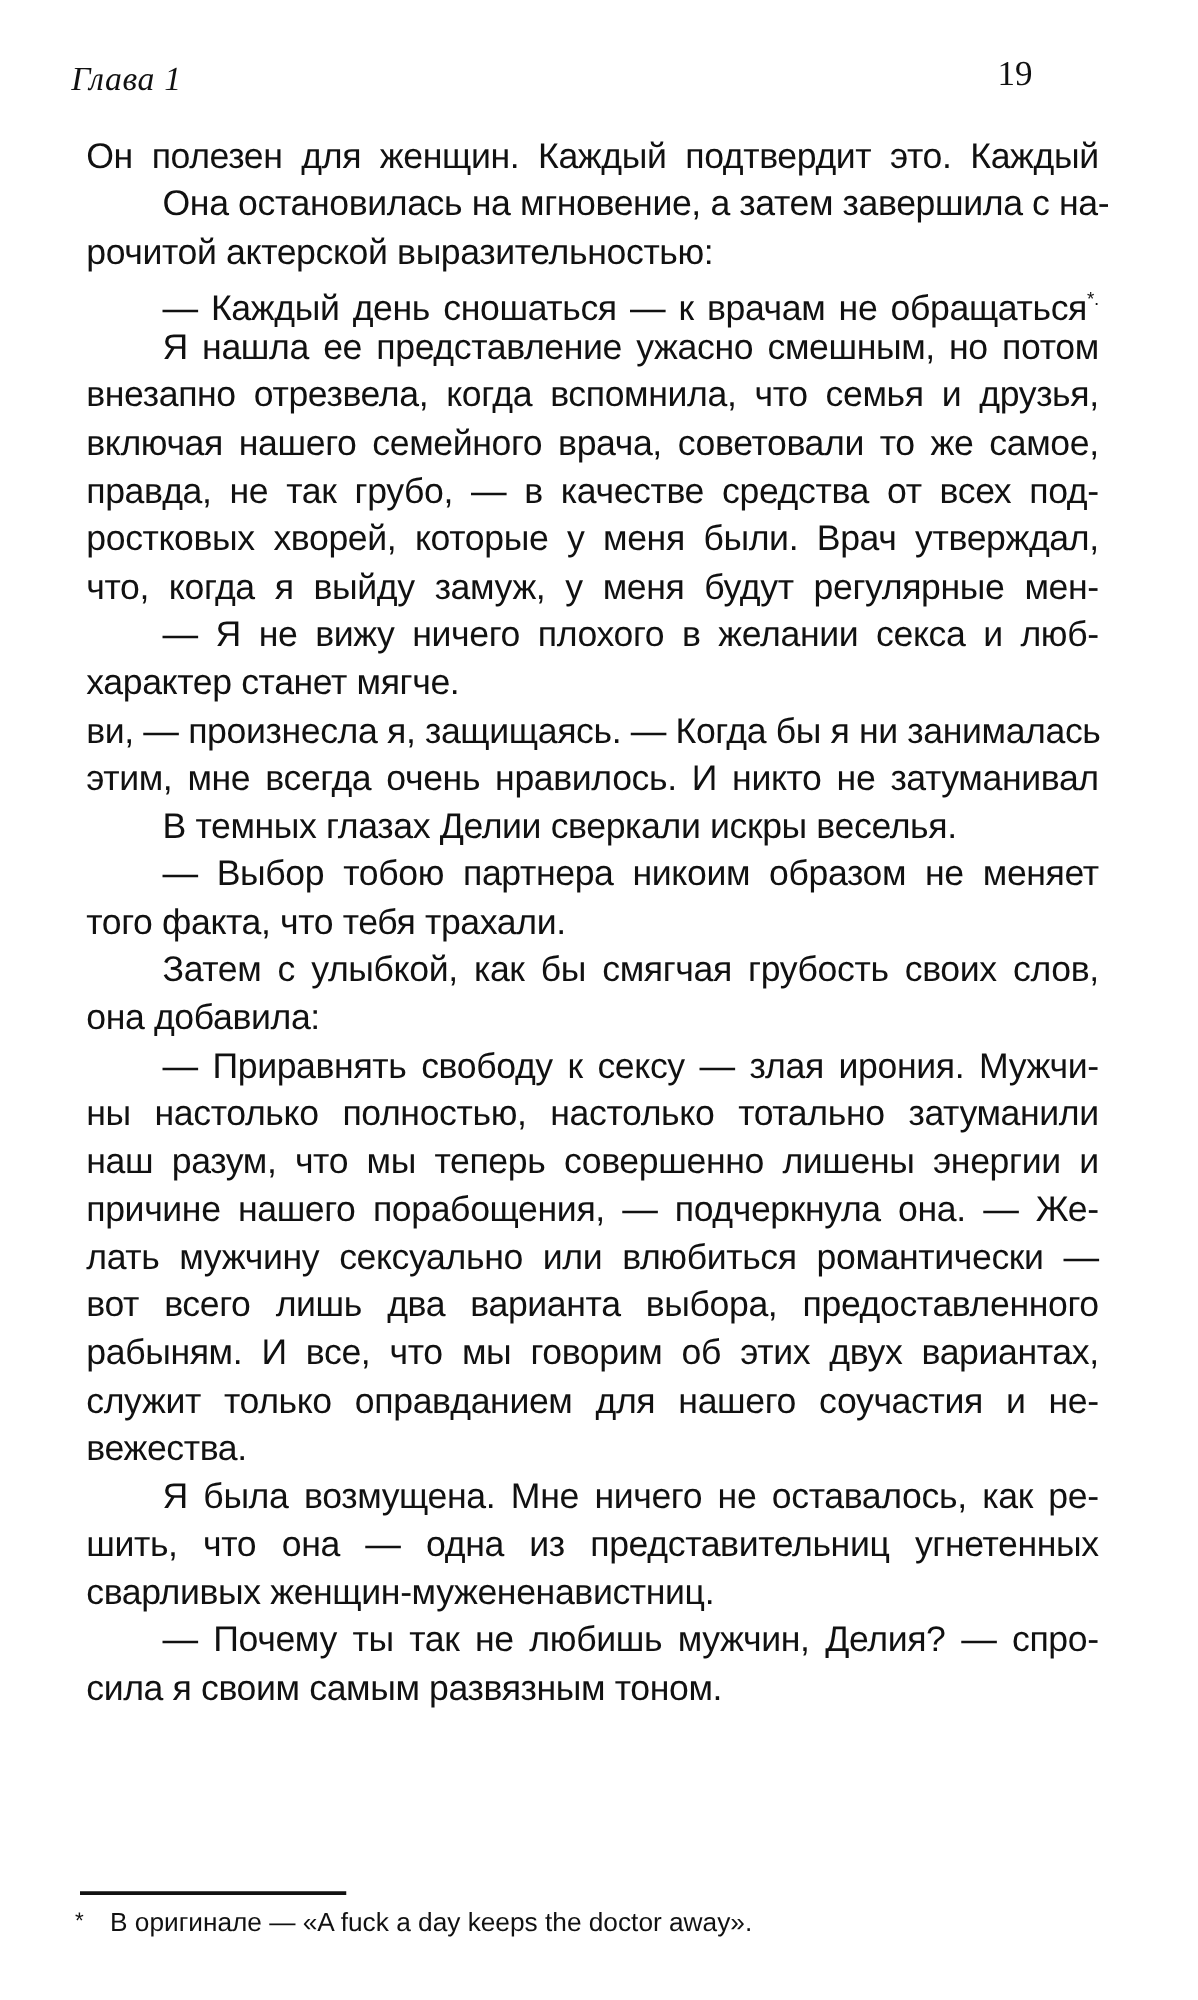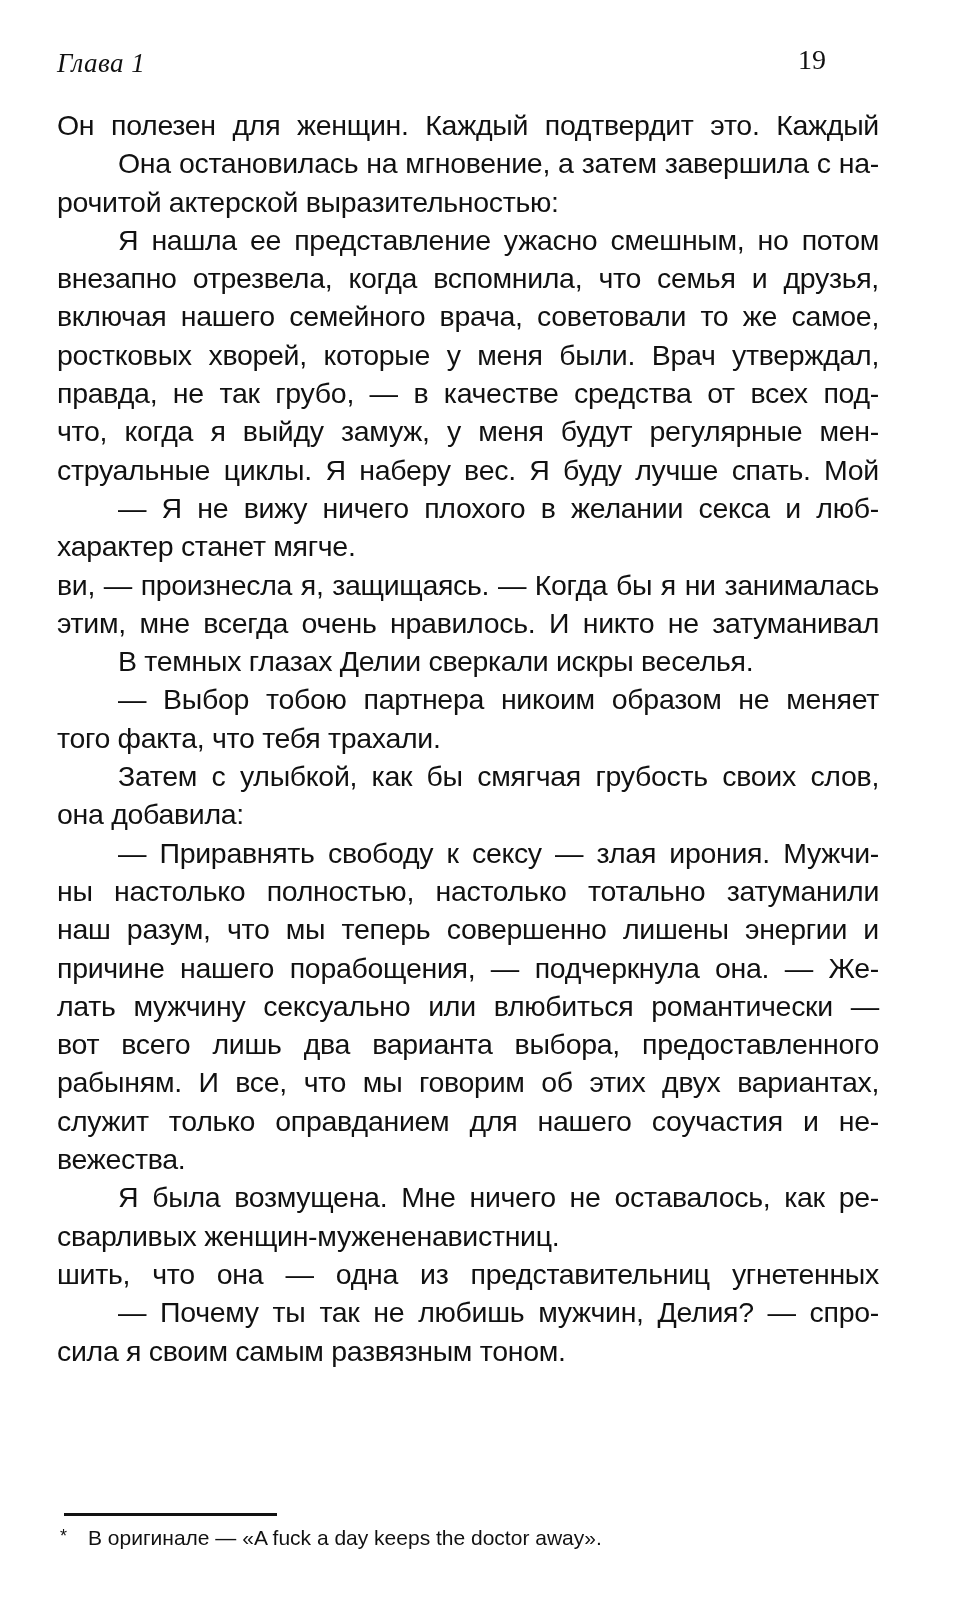--- a/index.html
+++ b/index.html
@@ -46,20 +46,21 @@
     }
     .line {
       height: 38.3px;
       line-height: 38.3px;
       font-size: 28.5px;
       white-space: nowrap;
       text-align: justify;
       text-align-last: justify;
       letter-spacing: -0.3px;
       transform-origin: left center;
+      margin-left: 12px;
     }
     .line.indent {
       padding-left: 61px;
       box-sizing: border-box;
     }
     .line.last {
       text-align-last: left;
     }
     .footnote-rule {
       position: absolute;
@@ -92,48 +93,48 @@
 <body>
 
 <div class="page">
   <div class="running-head">Глава 1</div>
   <div class="page-number">19</div>
 
   <div class="body-text" id="body-text">
       <div class="line"><span>Он полезен для женщин. Каждый подтвердит это. Каждый</span></div>
       <div class="line indent"><span>Она остановилась на мгновение, а затем завершила с на-</span></div>
       <div class="line last"><span>рочитой актерской выразительностью:</span></div>
+      <div class="line indent"><span>— Каждый день сношаться — к врачам не обращаться</span><span class="footnote-ref">*.</span></div>
       <div class="line indent"><span>Я нашла ее представление ужасно смешным, но потом</span></div>
       <div class="line"><span>внезапно отрезвела, когда вспомнила, что семья и друзья,</span></div>
       <div class="line"><span>включая нашего семейного врача, советовали то же самое,</span></div>
+      <div class="line"><span>правда, не так грубо, — в качестве средства от всех под-</span></div>
       <div class="line"><span>ростковых хворей, которые у меня были. Врач утверждал,</span></div>
-      <div class="line"><span>правда, не так грубо, — в качестве средства от всех под-</span></div>
       <div class="line"><span>что, когда я выйду замуж, у меня будут регулярные мен-</span></div>
-      <div class="line"><span>струальные циклы. Я наберу вес. Я буду лучше спать. Мой</span></div>
       <div class="line indent"><span>— Я не вижу ничего плохого в желании секса и люб-</span></div>
       <div class="line last"><span>характер станет мягче.</span></div>
       <div class="line"><span>ви, — произнесла я, защищаясь. — Когда бы я ни занималась</span></div>
       <div class="line"><span>этим, мне всегда очень нравилось. И никто не затуманивал</span></div>
       <div class="line indent last"><span>В темных глазах Делии сверкали искры веселья.</span></div>
       <div class="line indent"><span>— Выбор тобою партнера никоим образом не меняет</span></div>
       <div class="line last"><span>того факта, что тебя трахали.</span></div>
       <div class="line indent"><span>Затем с улыбкой, как бы смягчая грубость своих слов,</span></div>
       <div class="line last"><span>она добавила:</span></div>
       <div class="line indent"><span>— Приравнять свободу к сексу — злая ирония. Мужчи-</span></div>
       <div class="line"><span>ны настолько полностью, настолько тотально затуманили</span></div>
       <div class="line"><span>наш разум, что мы теперь совершенно лишены энергии и</span></div>
       <div class="line"><span>причине нашего порабощения, — подчеркнула она. — Же-</span></div>
       <div class="line"><span>лать мужчину сексуально или влюбиться романтически —</span></div>
       <div class="line"><span>вот всего лишь два варианта выбора, предоставленного</span></div>
       <div class="line"><span>рабыням. И все, что мы говорим об этих двух вариантах,</span></div>
       <div class="line"><span>служит только оправданием для нашего соучастия и не-</span></div>
       <div class="line last"><span>вежества.</span></div>
       <div class="line indent"><span>Я была возмущена. Мне ничего не оставалось, как ре-</span></div>
+      <div class="line"><span>шить, что она — одна из представительниц угнетенных</span></div>
       <div class="line last"><span>сварливых женщин-мужененавистниц.</span></div>
-      <div class="line"><span>шить, что она — одна из представительниц угнетенных</span></div>
       <div class="line indent"><span>— Почему ты так не любишь мужчин, Делия? — спро-</span></div>
       <div class="line last"><span>сила я своим самым развязным тоном.</span></div>
     </div>
 
   <div class="footnote-rule"></div>
   <div class="footnote">
     <span class="mark">*</span><span>В оригинале — «A fuck a day keeps the doctor away».</span>
   </div>
 </div>
 

